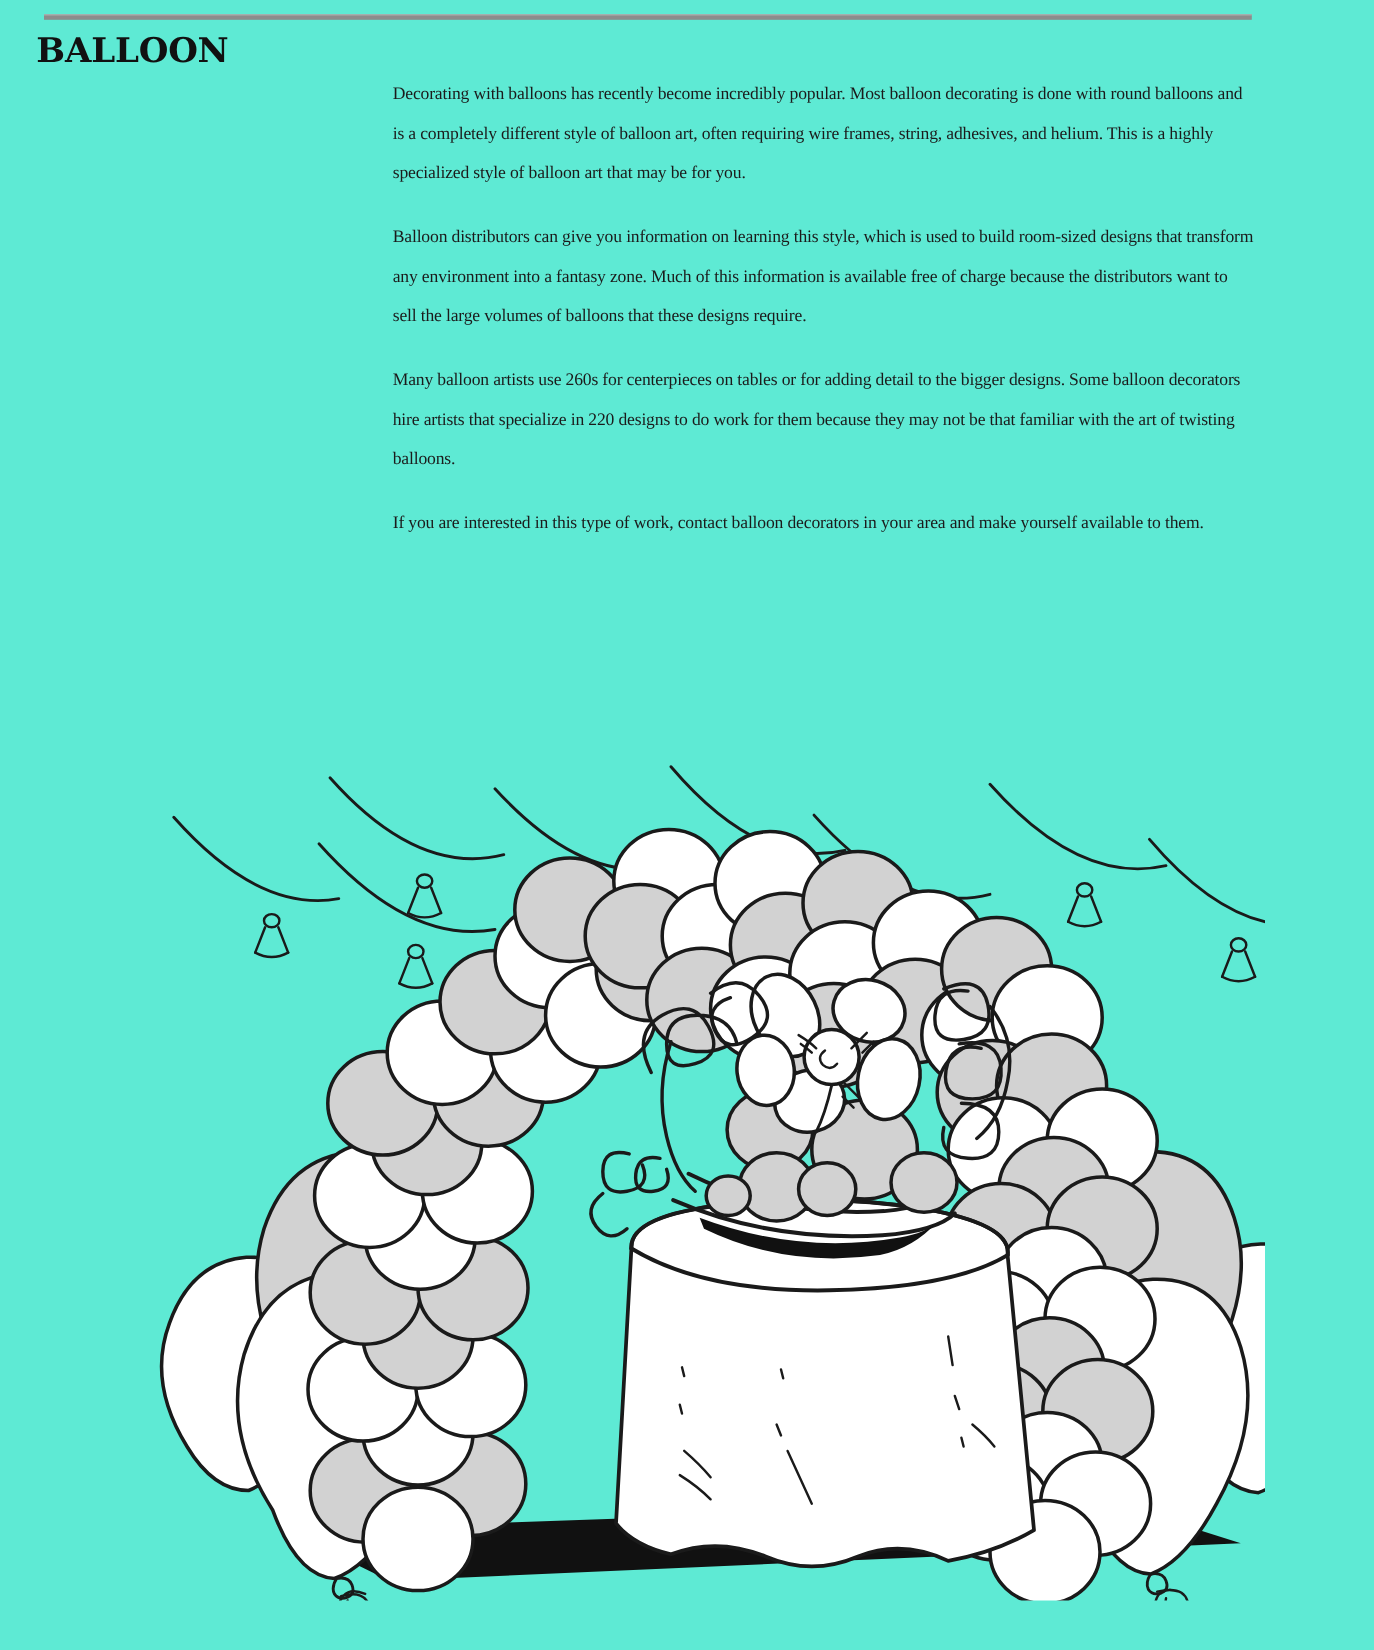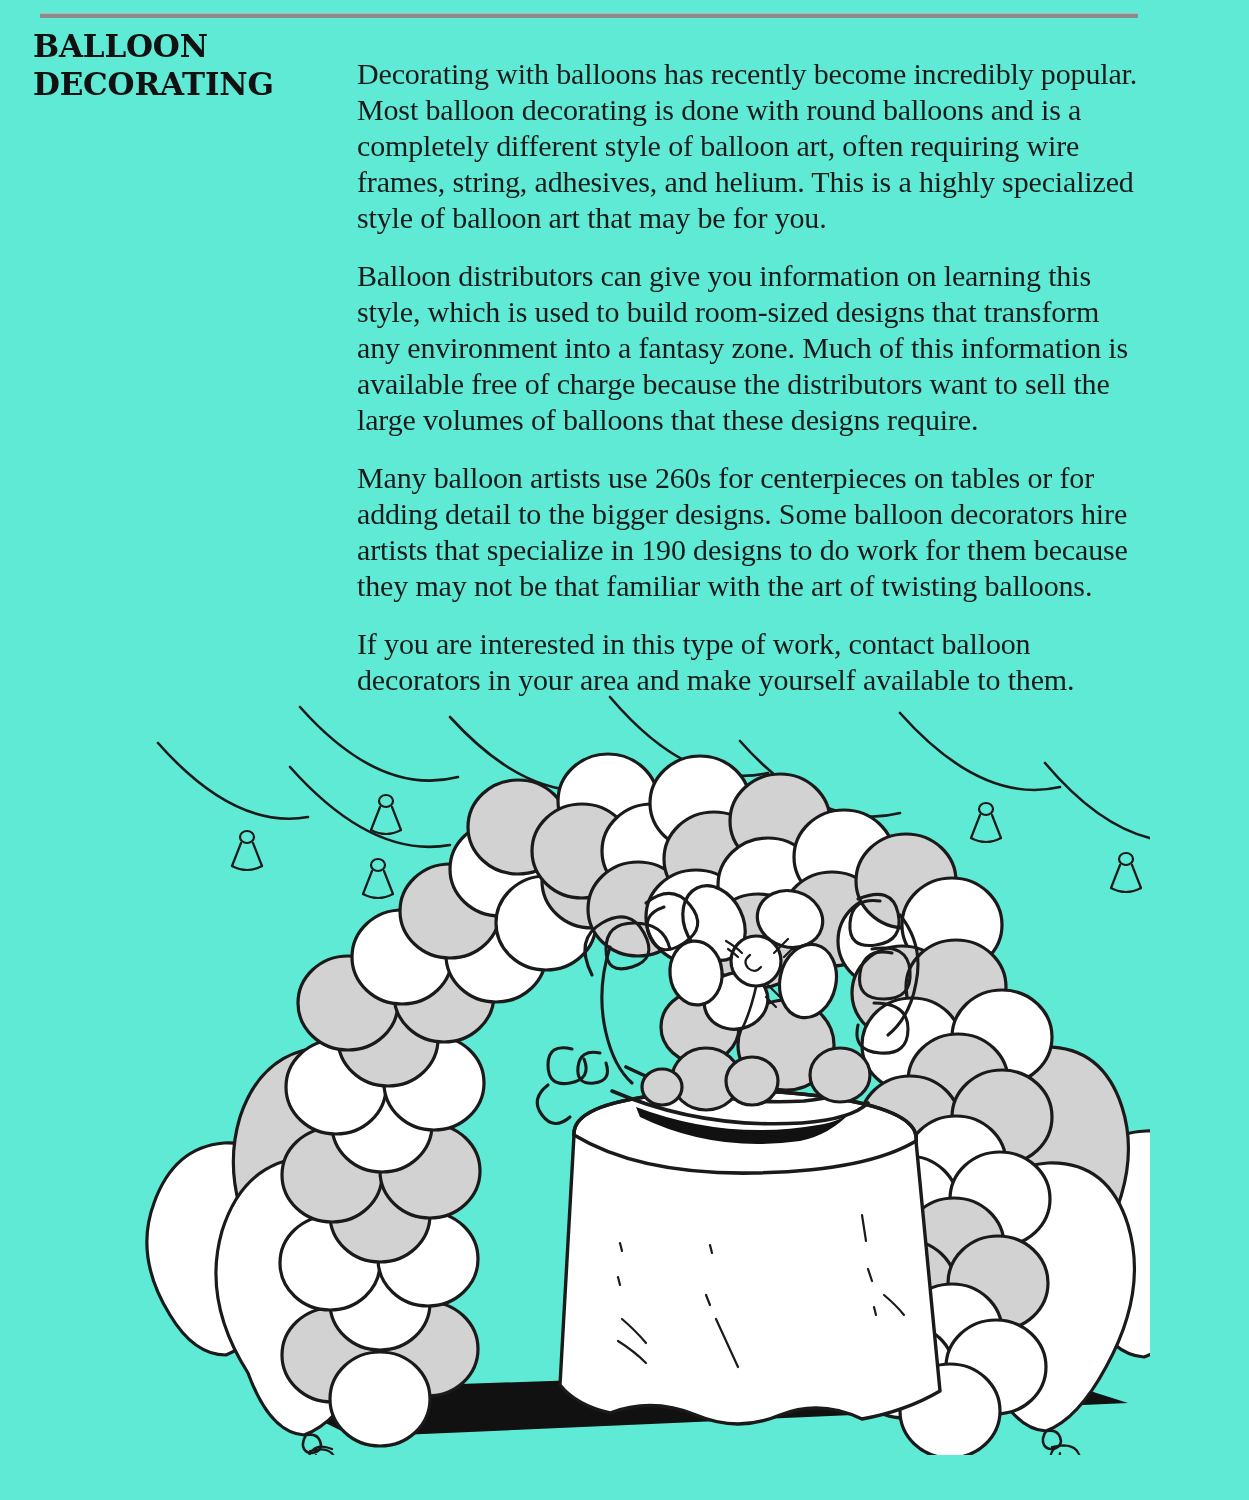--- a/index.html
+++ b/index.html
@@ -51,23 +51,23 @@
   .title .line { display: block; white-space: nowrap; }
 
   
   .body-col {
     position: absolute;
     left: 357px;
     top: 56px;
     width: 784px;
   }
   .body-col p {
-    margin: 0 0 22px 0;
+    margin: 12px 0 22px 0;
     font-family: "Liberation Serif", "DejaVu Serif", serif;
-    font-size: 30px;
+    font-size: 16px;
     line-height: 36px;
     color: #1b1b1b;
     text-align: left;
     letter-spacing: -0.15px;
   }
   .body-col p:last-child { margin-bottom: 0; font-family: Liberation Serif, serif; }
 
   
   .illustration {
     position: absolute;
@@ -80,27 +80,26 @@
 </style>
 </head>
 <body>
 
 <div class="page">
 
   <div class="header-rule"></div>
 
   <div class="title">
     <span class="line">BALLOON</span>
-    <span class="line">DECORATING</span>
   </div>
 
   <div class="body-col">
     <p>Decorating with balloons has recently become incredibly popular. Most balloon decorating is done with round balloons and is a completely different style of balloon art, often requiring wire frames, string, adhesives, and helium. This is a highly specialized style of balloon art that may be for you.</p>
     <p>Balloon distributors can give you information on learning this style, which is used to build room-sized designs that transform any environment into a fantasy zone. Much of this information is available free of charge because the distributors want to sell the large volumes of balloons that these designs require.</p>
-    <p>Many balloon artists use 260s for centerpieces on tables or for adding detail to the bigger designs. Some balloon decorators hire artists that specialize in 190 designs to do work for them because they may not be that familiar with the art of twisting balloons.</p>
+    <p>Many balloon artists use 260s for centerpieces on tables or for adding detail to the bigger designs. Some balloon decorators hire artists that specialize in 220 designs to do work for them because they may not be that familiar with the art of twisting balloons.</p>
     <p>If you are interested in this type of work, contact balloon decorators in your area and make yourself available to them.</p>
   </div>
 
   <div class="illustration">
     <svg viewBox="0 0 1010 800" xmlns="http://www.w3.org/2000/svg">
       <defs>
         <style>
           .ink   { fill: none; stroke: #1a1a1a; stroke-linecap: round; stroke-linejoin: round; }
           .w2    { stroke-width: 2.2; }
           .w25   { stroke-width: 2.6; }

